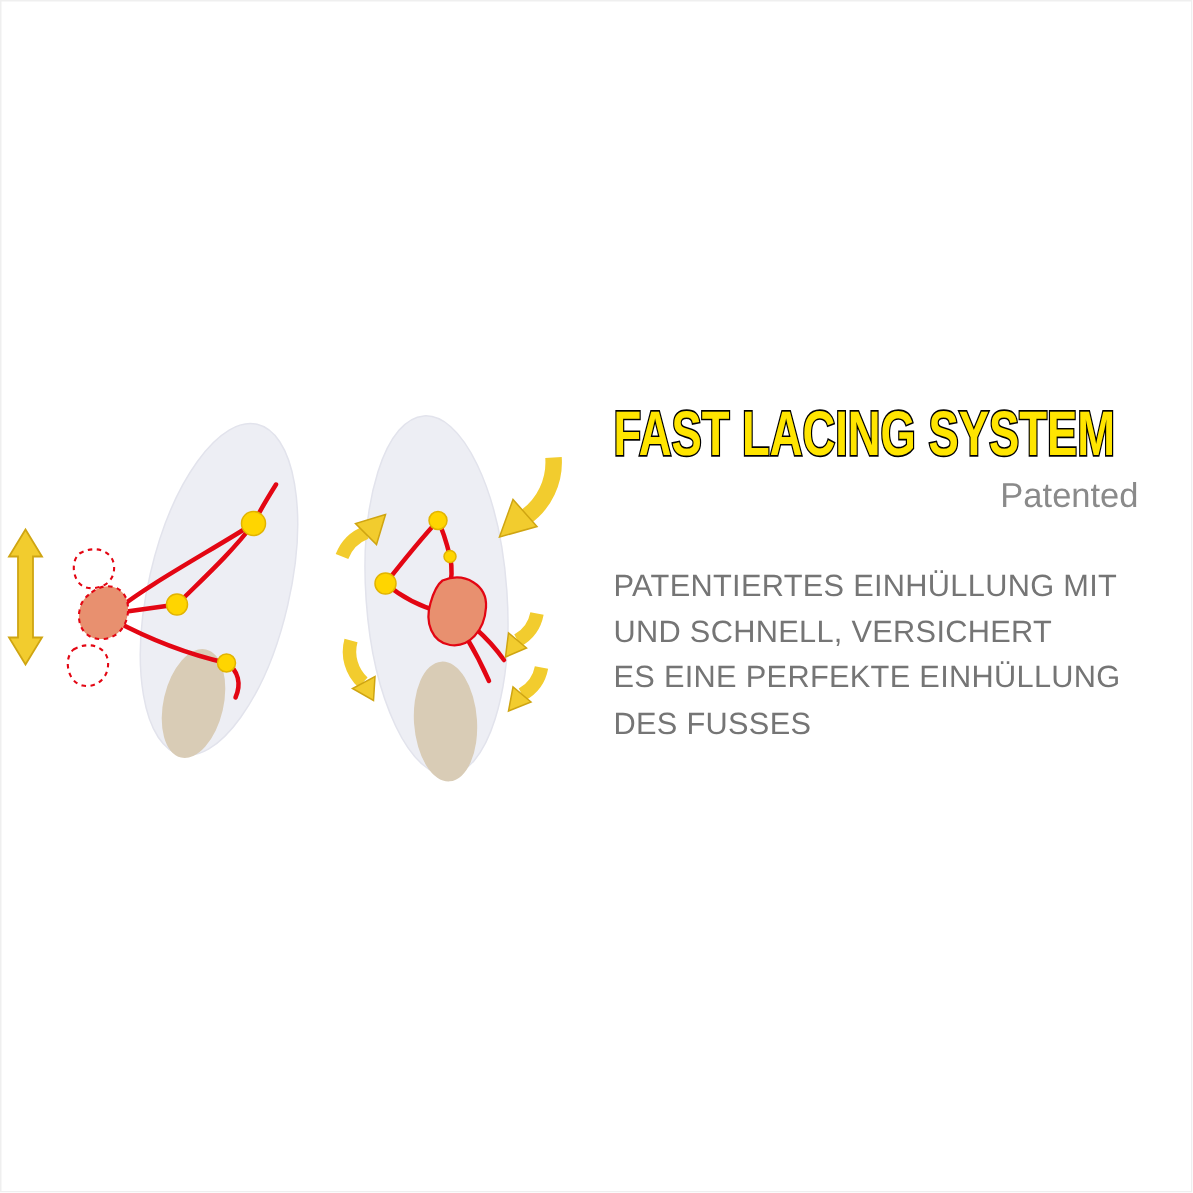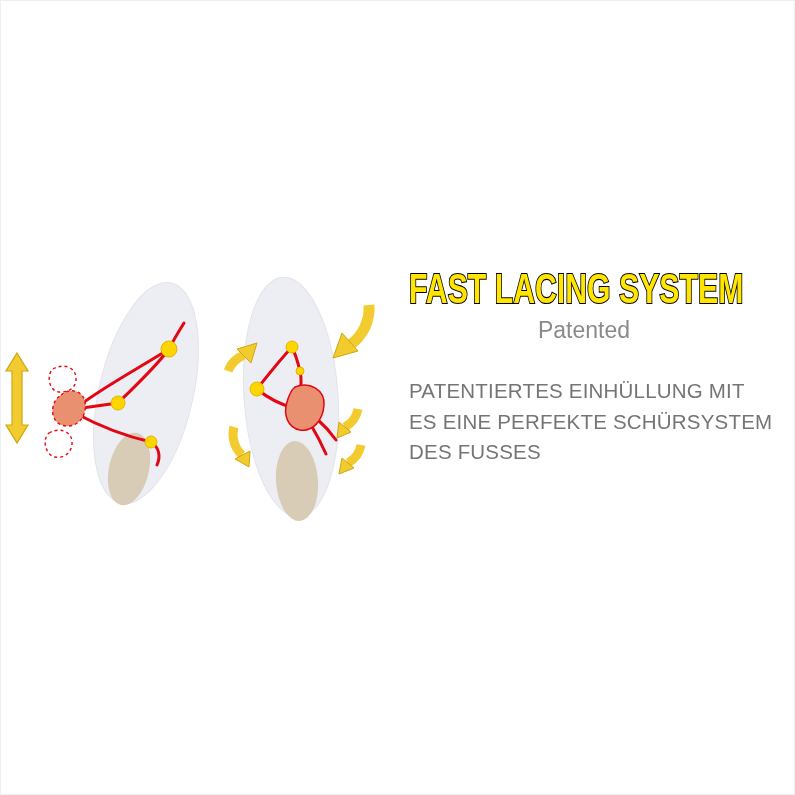--- a/index.html
+++ b/index.html
@@ -31,21 +31,21 @@
     white-space:nowrap;
     color:#ffe500;
     -webkit-text-stroke:2.2px #000;
     paint-order:stroke fill;
     transform:scaleX(0.72);
     transform-origin:left center;
     letter-spacing:0px;
   }
   .patented{
     margin-top:6px;
-    text-align:center;
+    text-align:right;
     font-size:23px;
     color:#8a8a8a;
     padding-right:2px;
   }
   .description{
     margin-top:32px;
     color:#757575;
     font-size:20.5px;
     line-height:30.5px;
     letter-spacing:0.2px;
@@ -137,18 +137,19 @@
         <polygon points="248,226 249,210 234,218" fill="#F2CC2E" stroke="#CFA512" stroke-width="1"></polygon>
       </g>
     </g>
   </svg>
 
   <div class="text-block">
     <h1 class="title">FAST LACING SYSTEM</h1>
     <div class="patented">Patented</div>
     <div class="description">
       <div class="line">PATENTIERTES EINHÜLLUNG MIT</div>
-      <div class="line">ES EINE PERFEKTE SCHÜRSYSTEM</div>
+      <div class="line">UND SCHNELL, VERSICHERT</div>
+      <div class="line">ES EINE PERFEKTE EINHÜLLUNG</div>
       <div class="line">DES FUSSES</div>
     </div>
   </div>
 
 </div>
 
 </body></html>

